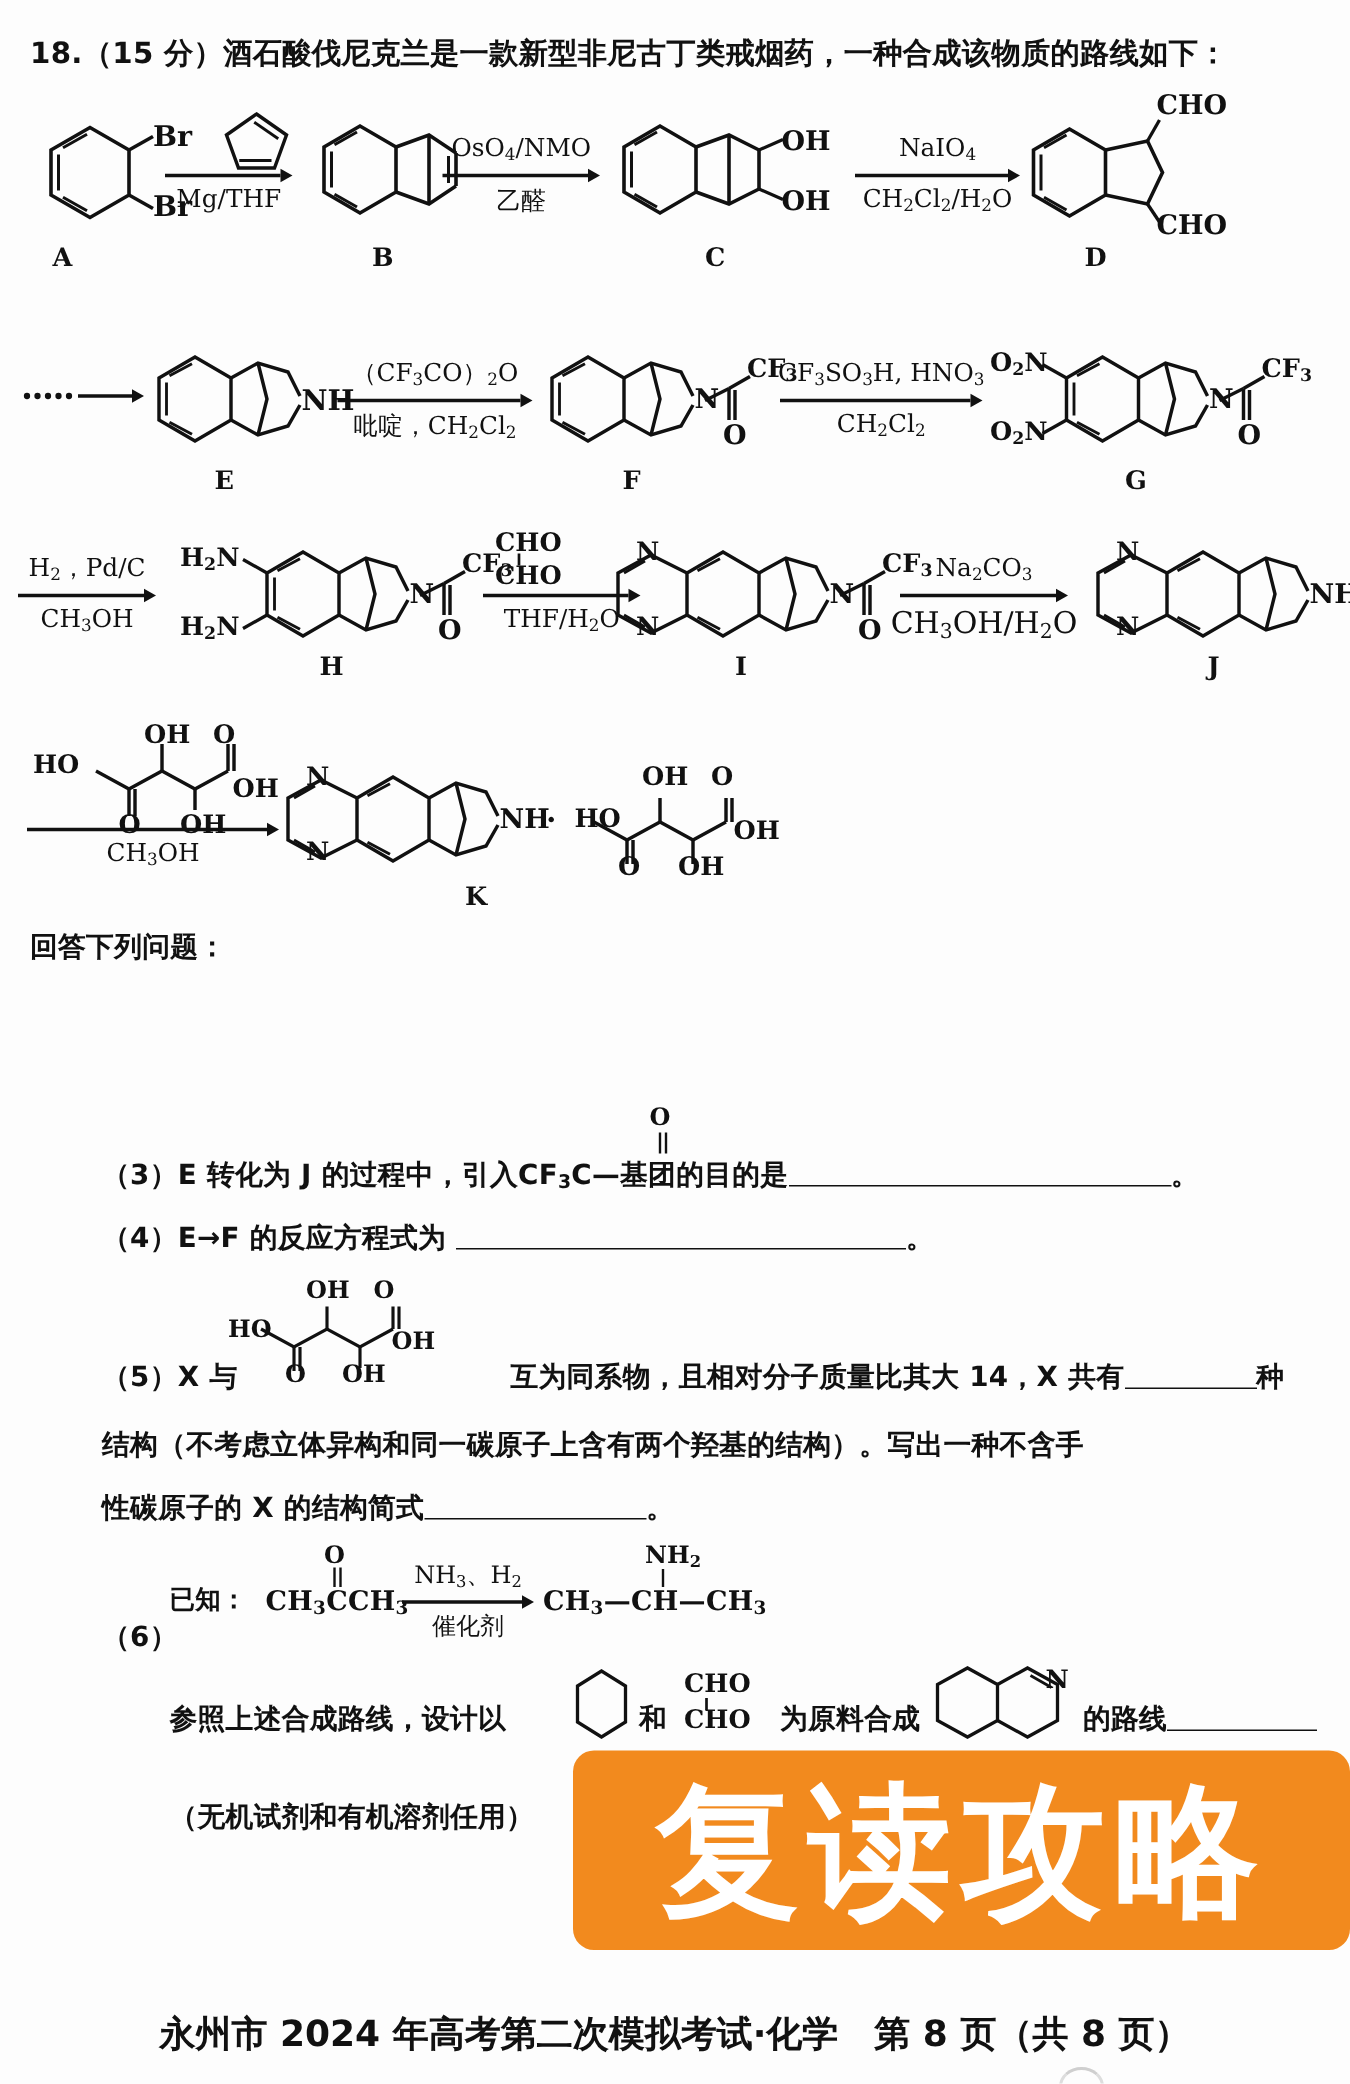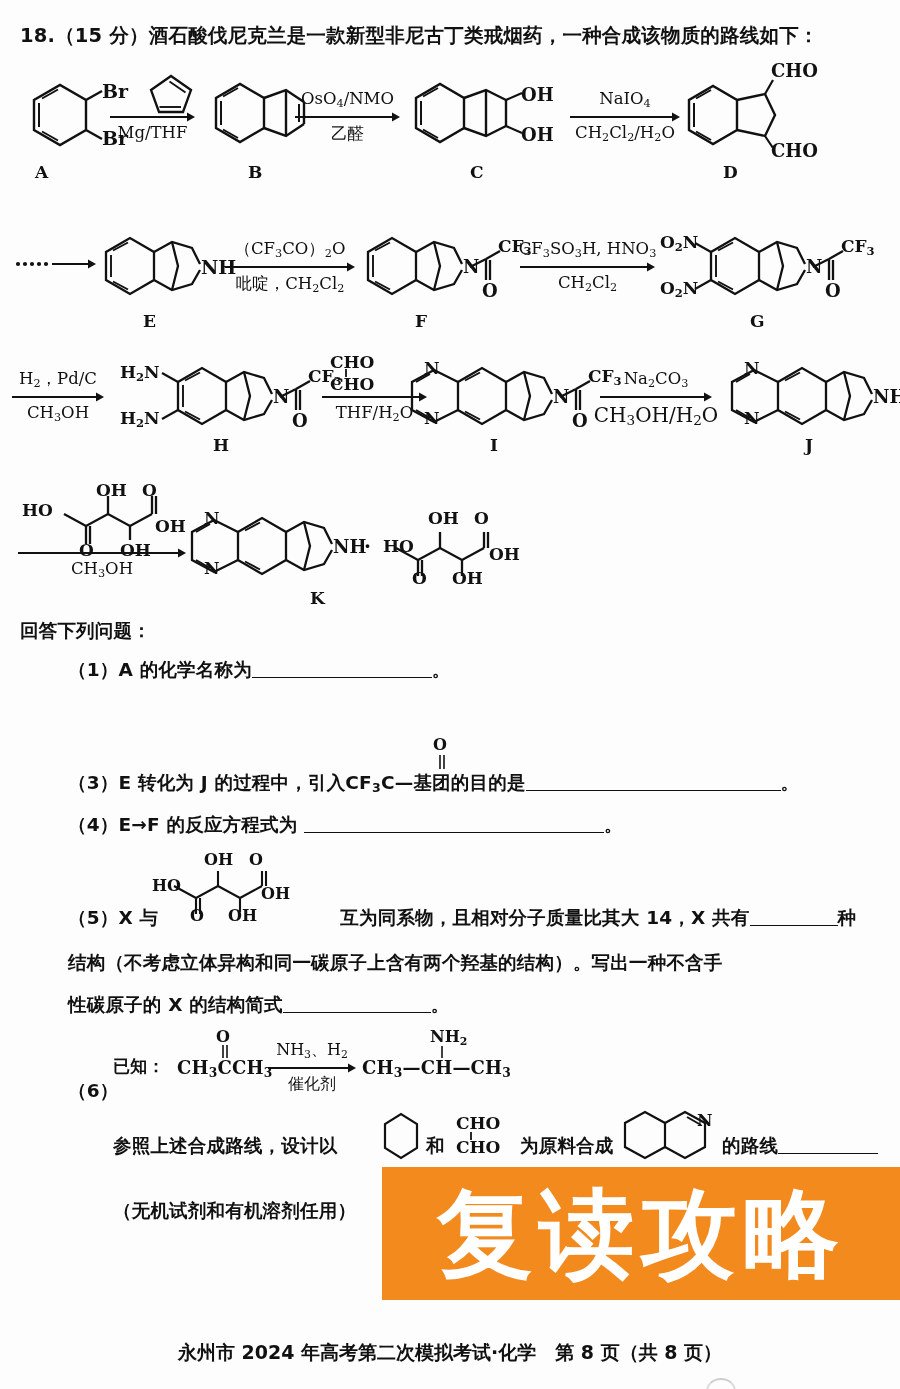--- a/index.html
+++ b/index.html
@@ -55,21 +55,21 @@
     display:flex;align-items:center;justify-content:center;
     color:#fff;font-weight:bold;
     font-family:"DejaVu Sans","Liberation Sans",sans-serif;
     letter-spacing:6px;
     line-height:1;
   }
 
   
   #footer{
     position:absolute;left:0;top:1340px;width:900px;text-align:center;
-    font-size:19px;font-weight:bold;
+    font-size:24px;font-weight:bold;
     font-family:"DejaVu Sans","Liberation Sans",sans-serif;
     white-space:nowrap;
   }
   .smudge{
     position:absolute;left:706px;top:1378px;width:26px;height:11px;
     border-radius:50% 50% 0 0 / 100% 100% 0 0;
     border-top:2px solid #bbb;border-left:2px solid #cfcfcf;border-right:2px solid #cfcfcf;
     opacity:.7;
   }
 </style>
@@ -426,23 +426,20 @@
   <div class="txt" style="left:383px;top:536px;font-size:17px;">HO</div>
   <div class="txt" style="left:428px;top:508px;font-size:17px;">OH</div>
   <div class="txt" style="left:474px;top:508px;font-size:17px;">O</div>
   <div class="txt" style="left:489px;top:544px;font-size:17px;">OH</div>
   <div class="txt" style="left:412px;top:568px;font-size:17px;">O</div>
   <div class="txt" style="left:452px;top:568px;font-size:17px;">OH</div>
   <div class="lbl" style="left:310px;top:588px;">K</div>
 
   <div class="qline zh" style="left:20px;top:618px;">回答下列问题：</div>
 
-  <div class="qline zh" style="left:68px;top:657px;">
-    <span>（1）</span><span>A 的化学名称为</span><span class="blank" style="width:180px;"></span><span>。</span>
-  </div>
 
 
   <div class="qline zh" style="left:68px;top:770px;">
     <span>（3）</span><span>E 转化为 J 的过程中，引入CF<sub>3</sub>C—基团的目的是</span><span class="blank" style="width:255px;"></span><span>。</span>
   </div>
   <div class="txt" style="left:433px;top:735px;font-size:16px;">O</div>
   <div class="chem" style="left:438px;top:755px;">
     <svg width="10" height="14" viewBox="0 0 10 14">
       <line class="bond" x1="2" y1="0" x2="2" y2="14" stroke-width="1.6"></line>
       <line class="bond" x1="6" y1="0" x2="6" y2="14" stroke-width="1.6"></line>
@@ -530,20 +527,20 @@
       <line class="bond" x1="84" y1="37" x2="70" y2="45" stroke-width="1.9" opacity="0"></line>
     </svg>
   </div>
   <div class="txt" style="left:697px;top:1110px;font-size:17px;">N</div>
   <div class="qline zh" style="left:722px;top:1133px;">
     <span>的路线</span><span class="blank" style="width:100px;"></span>
   </div>
 
   <div class="qline zh" style="left:113px;top:1198px;">（无机试剂和有机溶剂任用）</div>
 
-  <div id="watermark" style="left: 382px; top: 1167px; width: 518px; height: 133px; font-size: 96px; background: rgb(242, 138, 30); color: rgb(255, 255, 255);">
+  <div id="watermark" style="left: 382px; top: 1167px; width: 518px; height: 133px; font-size: 96px; background: rgb(242, 138, 30); color: rgb(255, 255, 255); border-radius: 14px;">
     <span>复读攻略</span>
   </div>
 
   <div id="footer">永州市 2024 年高考第二次模拟考试·化学　第 8 页（共 8 页）</div>
   <div class="smudge"></div>
 
 </div>
 
 </body></html>

